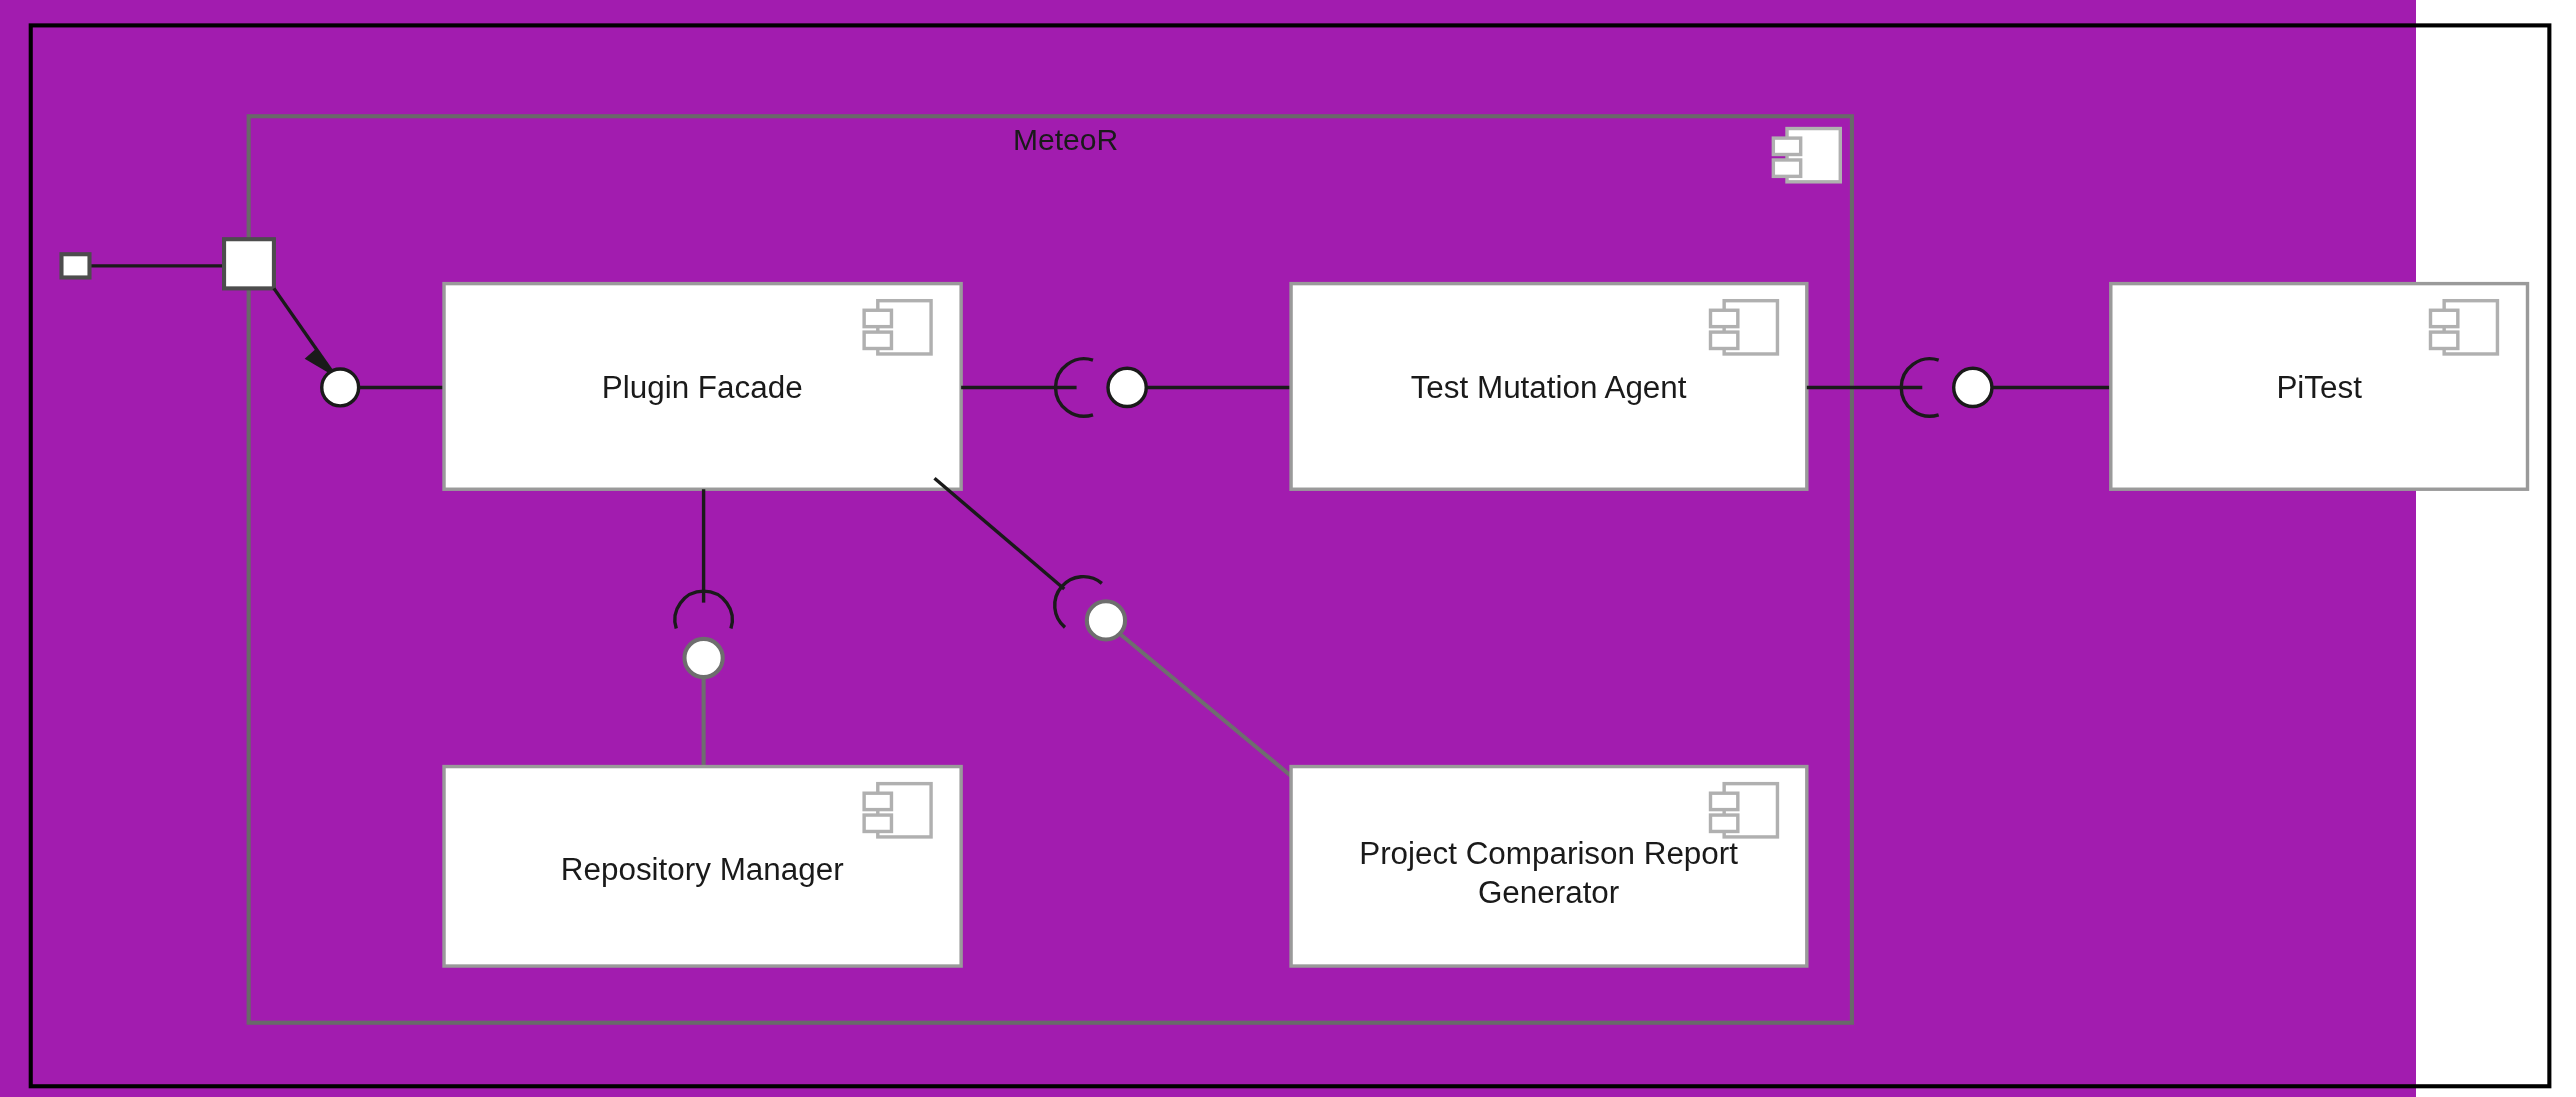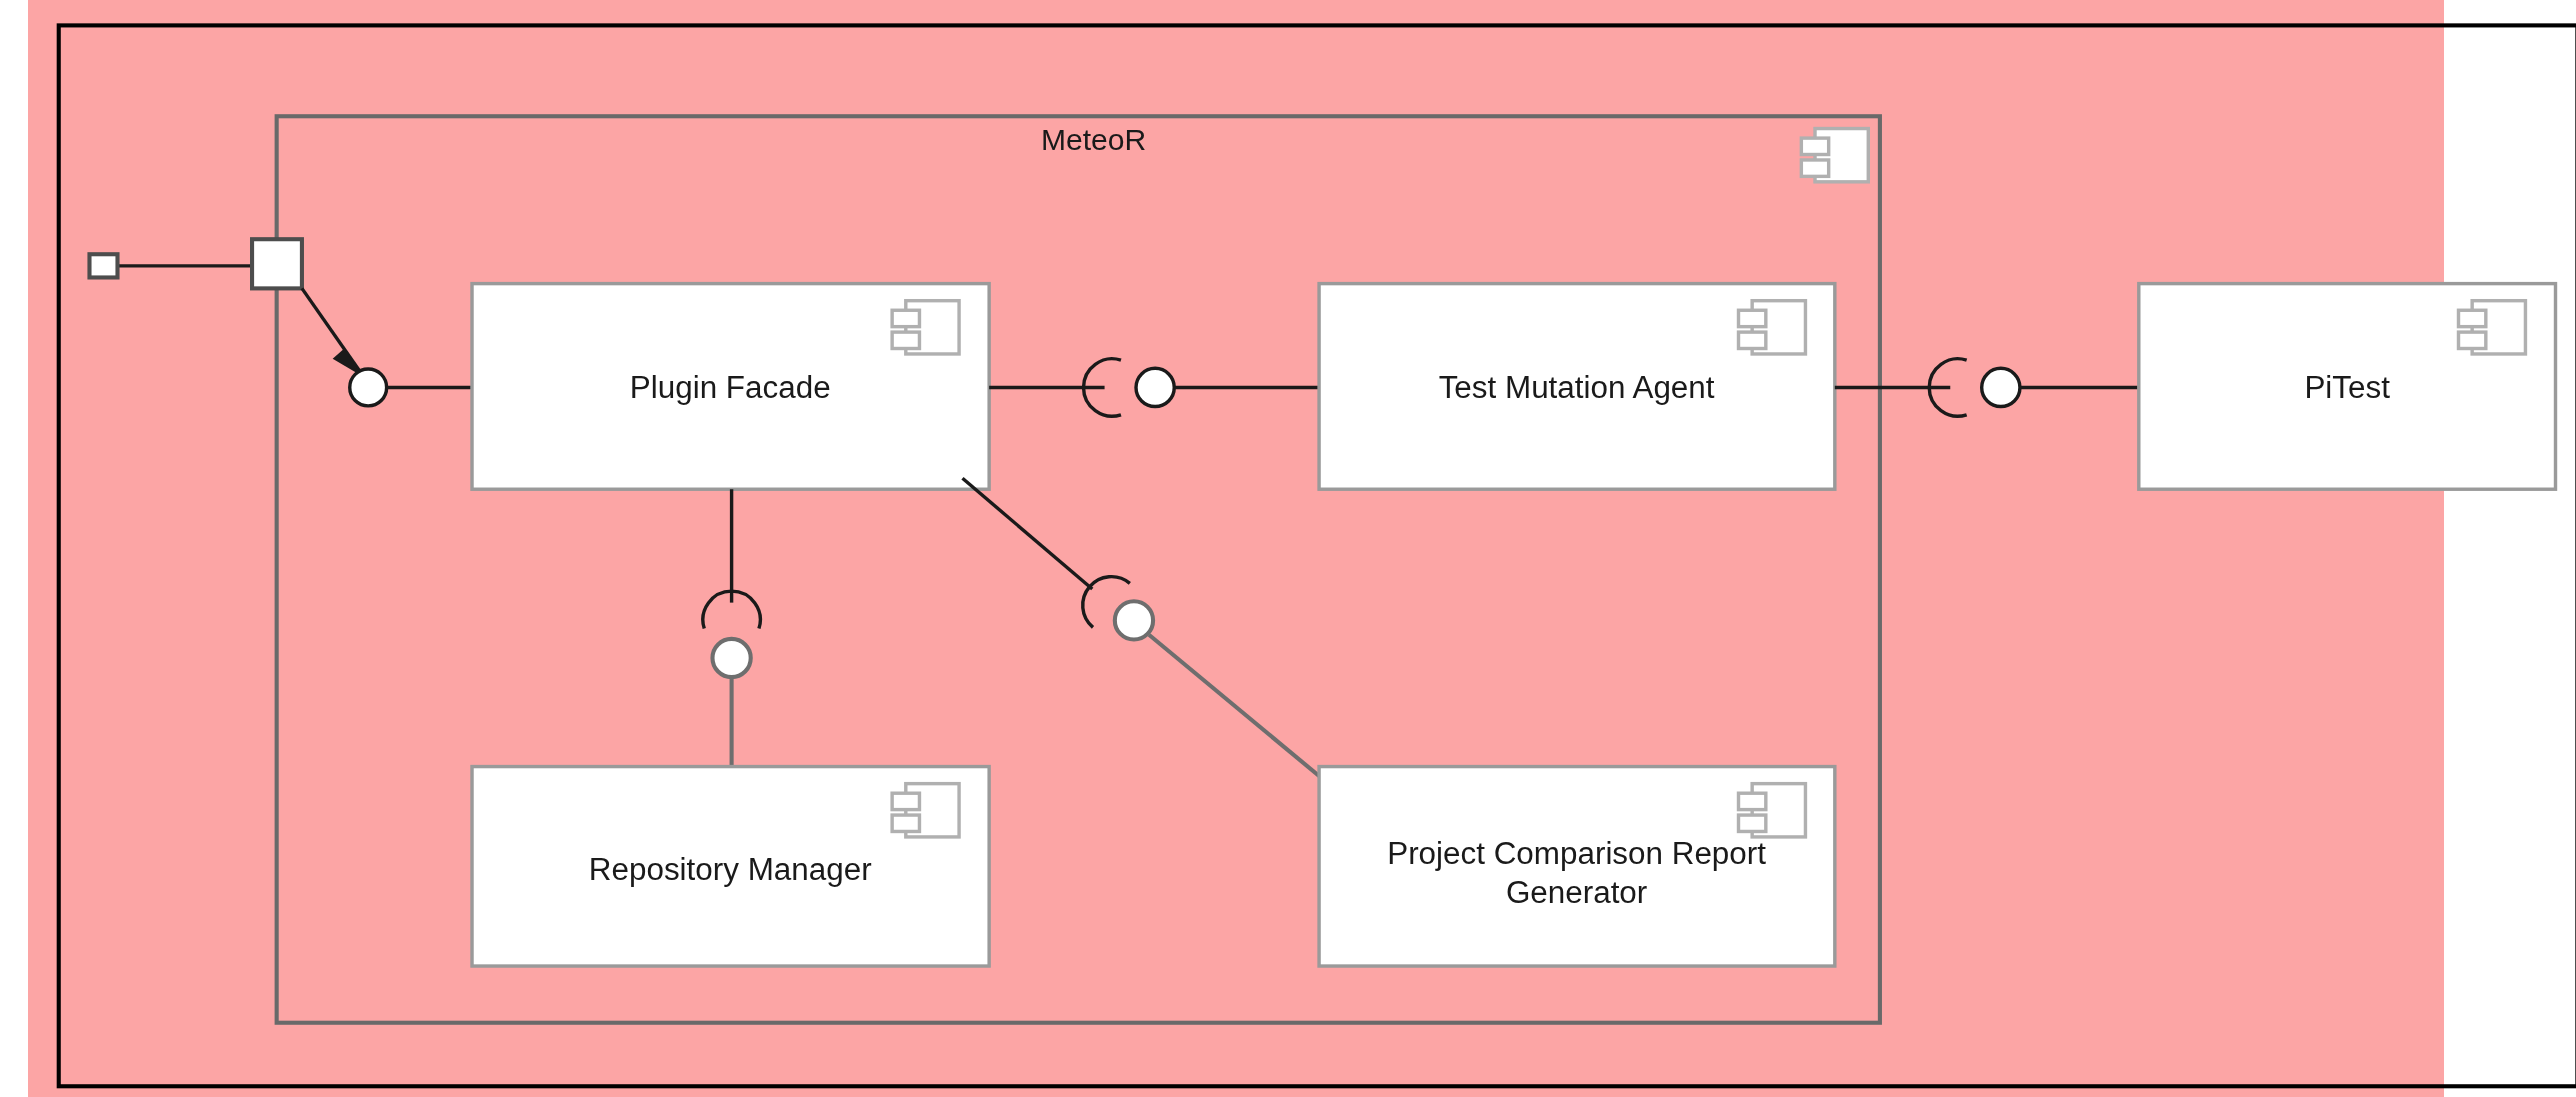--- a/index.html
+++ b/index.html
@@ -11,22 +11,21 @@
   body {
     width: 2576px;
     height: 1098px;
     font-family: "Liberation Sans", sans-serif;
     overflow: hidden;
   }
   #diagram-root {
     position: relative;
     width: 2416px;
     height: 1098px;
-    background: #fca5a5;
-    margin-left: 28px;
+    background: #a21caf;
   }
   svg#uml-canvas {
     display: block;
     width: 2576px;
     height: 1098px;
   }
   .comp-label {
     font-family: "Liberation Sans", sans-serif;
     font-size: 46px;
     fill: #1a1a1a;

